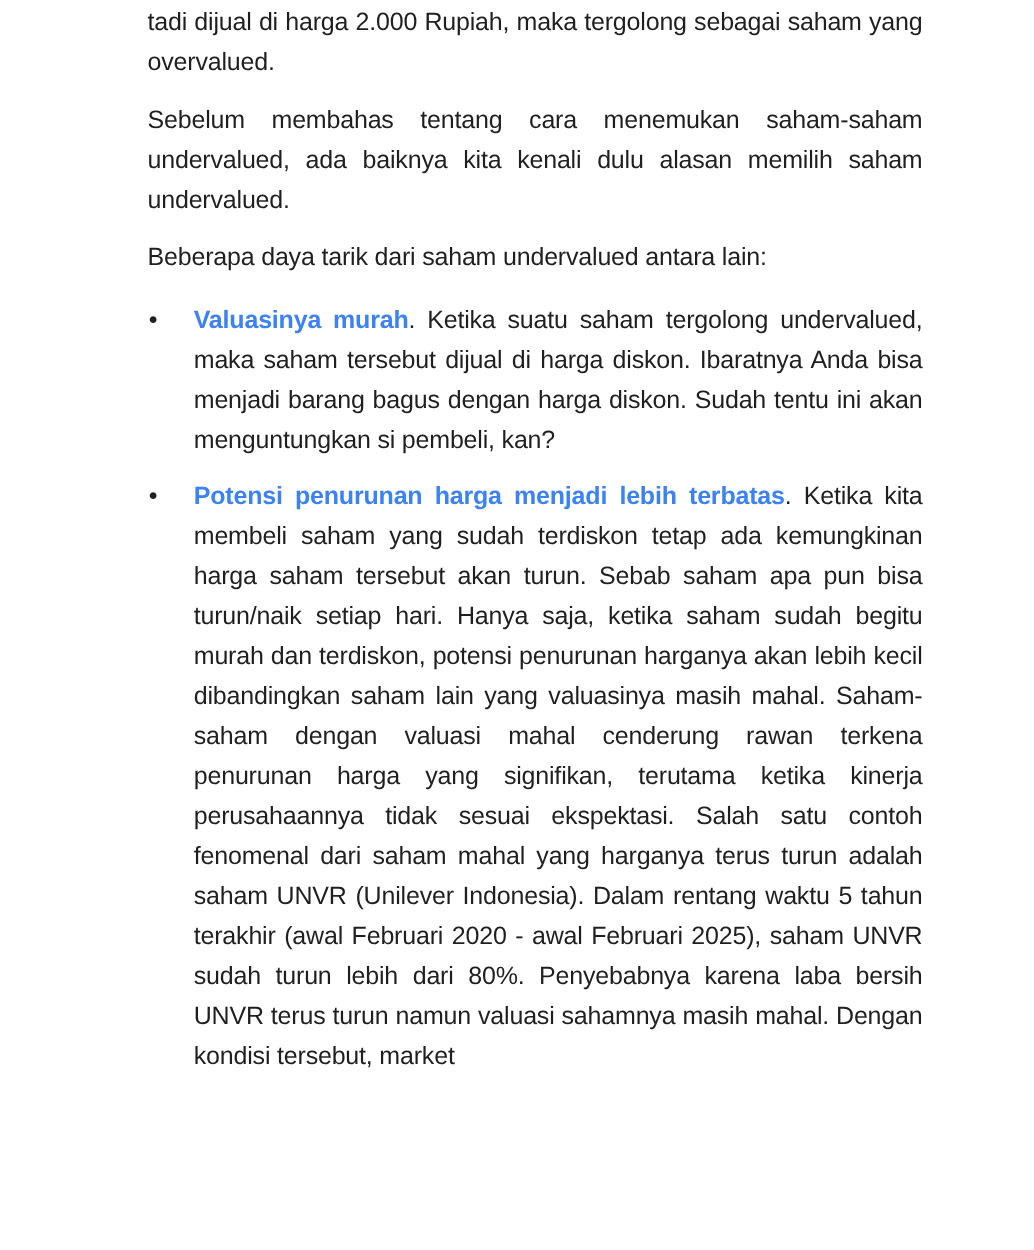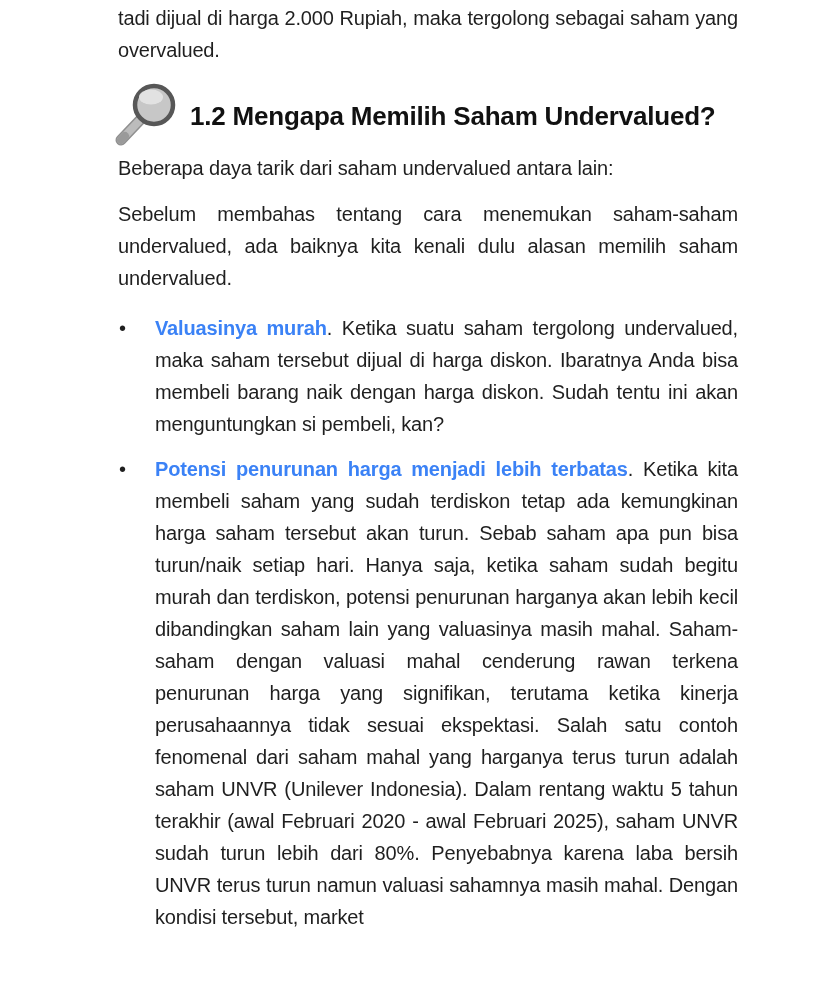--- a/index.html
+++ b/index.html
@@ -84,41 +84,29 @@
 </style>
 </head>
 <body>
 
 <div class="page">
   <div class="content">
 
     <p class="body-par first">tadi dijual di harga 2.000 Rupiah, maka tergolong sebagai saham yang overvalued.</p>
 
 
-    <div class="heading-row">
-      <svg class="heading-icon" viewBox="0 0 72 72" xmlns="http://www.w3.org/2000/svg" aria-hidden="true">
 
-        <line x1="33" y1="39" x2="13" y2="60" stroke="#8f8f8f" stroke-width="11" stroke-linecap="round"></line>
-        <line x1="33" y1="39" x2="13" y2="60" stroke="#bcbcbc" stroke-width="8" stroke-linecap="round"></line>
-        <line x1="17" y1="56" x2="13" y2="60" stroke="#9a9a9a" stroke-width="8" stroke-linecap="round"></line>
-
-        <circle cx="46" cy="25" r="19" fill="#c7c7c7" stroke="#575757" stroke-width="4.5"></circle>
-        <ellipse cx="43" cy="17" rx="12" ry="7.5" fill="#e4e4e4" opacity="0.95"></ellipse>
-      </svg>
-      <h2 class="section-heading">1.2 Mengapa Memilih Saham Undervalued?</h2>
-    </div>
+    <p class="body-par">Sebelum membahas tentang cara menemukan saham-saham undervalued, ada baiknya kita kenali dulu alasan memilih saham undervalued.</p>
 
     <p class="body-par">Beberapa daya tarik dari saham undervalued antara lain:</p>
-
-    <p class="body-par">Sebelum membahas tentang cara menemukan saham-saham undervalued, ada baiknya kita kenali dulu alasan memilih saham undervalued.</p>
 
     <ul class="benefit-list">
       <li>
         <span class="bullet-marker">•</span>
-        <span class="li-lead">Valuasinya murah</span><span>. Ketika suatu saham tergolong undervalued, maka saham tersebut dijual di harga diskon. Ibaratnya Anda bisa membeli barang naik dengan harga diskon. Sudah tentu ini akan menguntungkan si pembeli, kan?</span>
+        <span class="li-lead">Valuasinya murah</span><span>. Ketika suatu saham tergolong undervalued, maka saham tersebut dijual di harga diskon. Ibaratnya Anda bisa menjadi barang bagus dengan harga diskon. Sudah tentu ini akan menguntungkan si pembeli, kan?</span>
       </li>
       <li>
         <span class="bullet-marker">•</span>
         <span class="li-lead">Potensi penurunan harga menjadi lebih terbatas</span><span>. Ketika kita membeli saham yang sudah terdiskon tetap ada kemungkinan harga saham tersebut akan turun. Sebab saham apa pun bisa turun/naik setiap hari. Hanya saja, ketika saham sudah begitu murah dan terdiskon, potensi penurunan harganya akan lebih kecil dibandingkan saham lain yang valuasinya masih mahal. Saham-saham dengan valuasi mahal cenderung rawan terkena penurunan harga yang signifikan, terutama ketika kinerja perusahaannya tidak sesuai ekspektasi. Salah satu contoh fenomenal dari saham mahal yang harganya terus turun adalah saham UNVR (Unilever Indonesia). Dalam rentang waktu 5 tahun terakhir (awal Februari 2020 - awal Februari 2025), saham UNVR sudah turun lebih dari 80%. Penyebabnya karena laba bersih UNVR terus turun namun valuasi sahamnya masih mahal. Dengan kondisi tersebut, market</span>
       </li>
     </ul>
 
   </div>
 </div>
 

